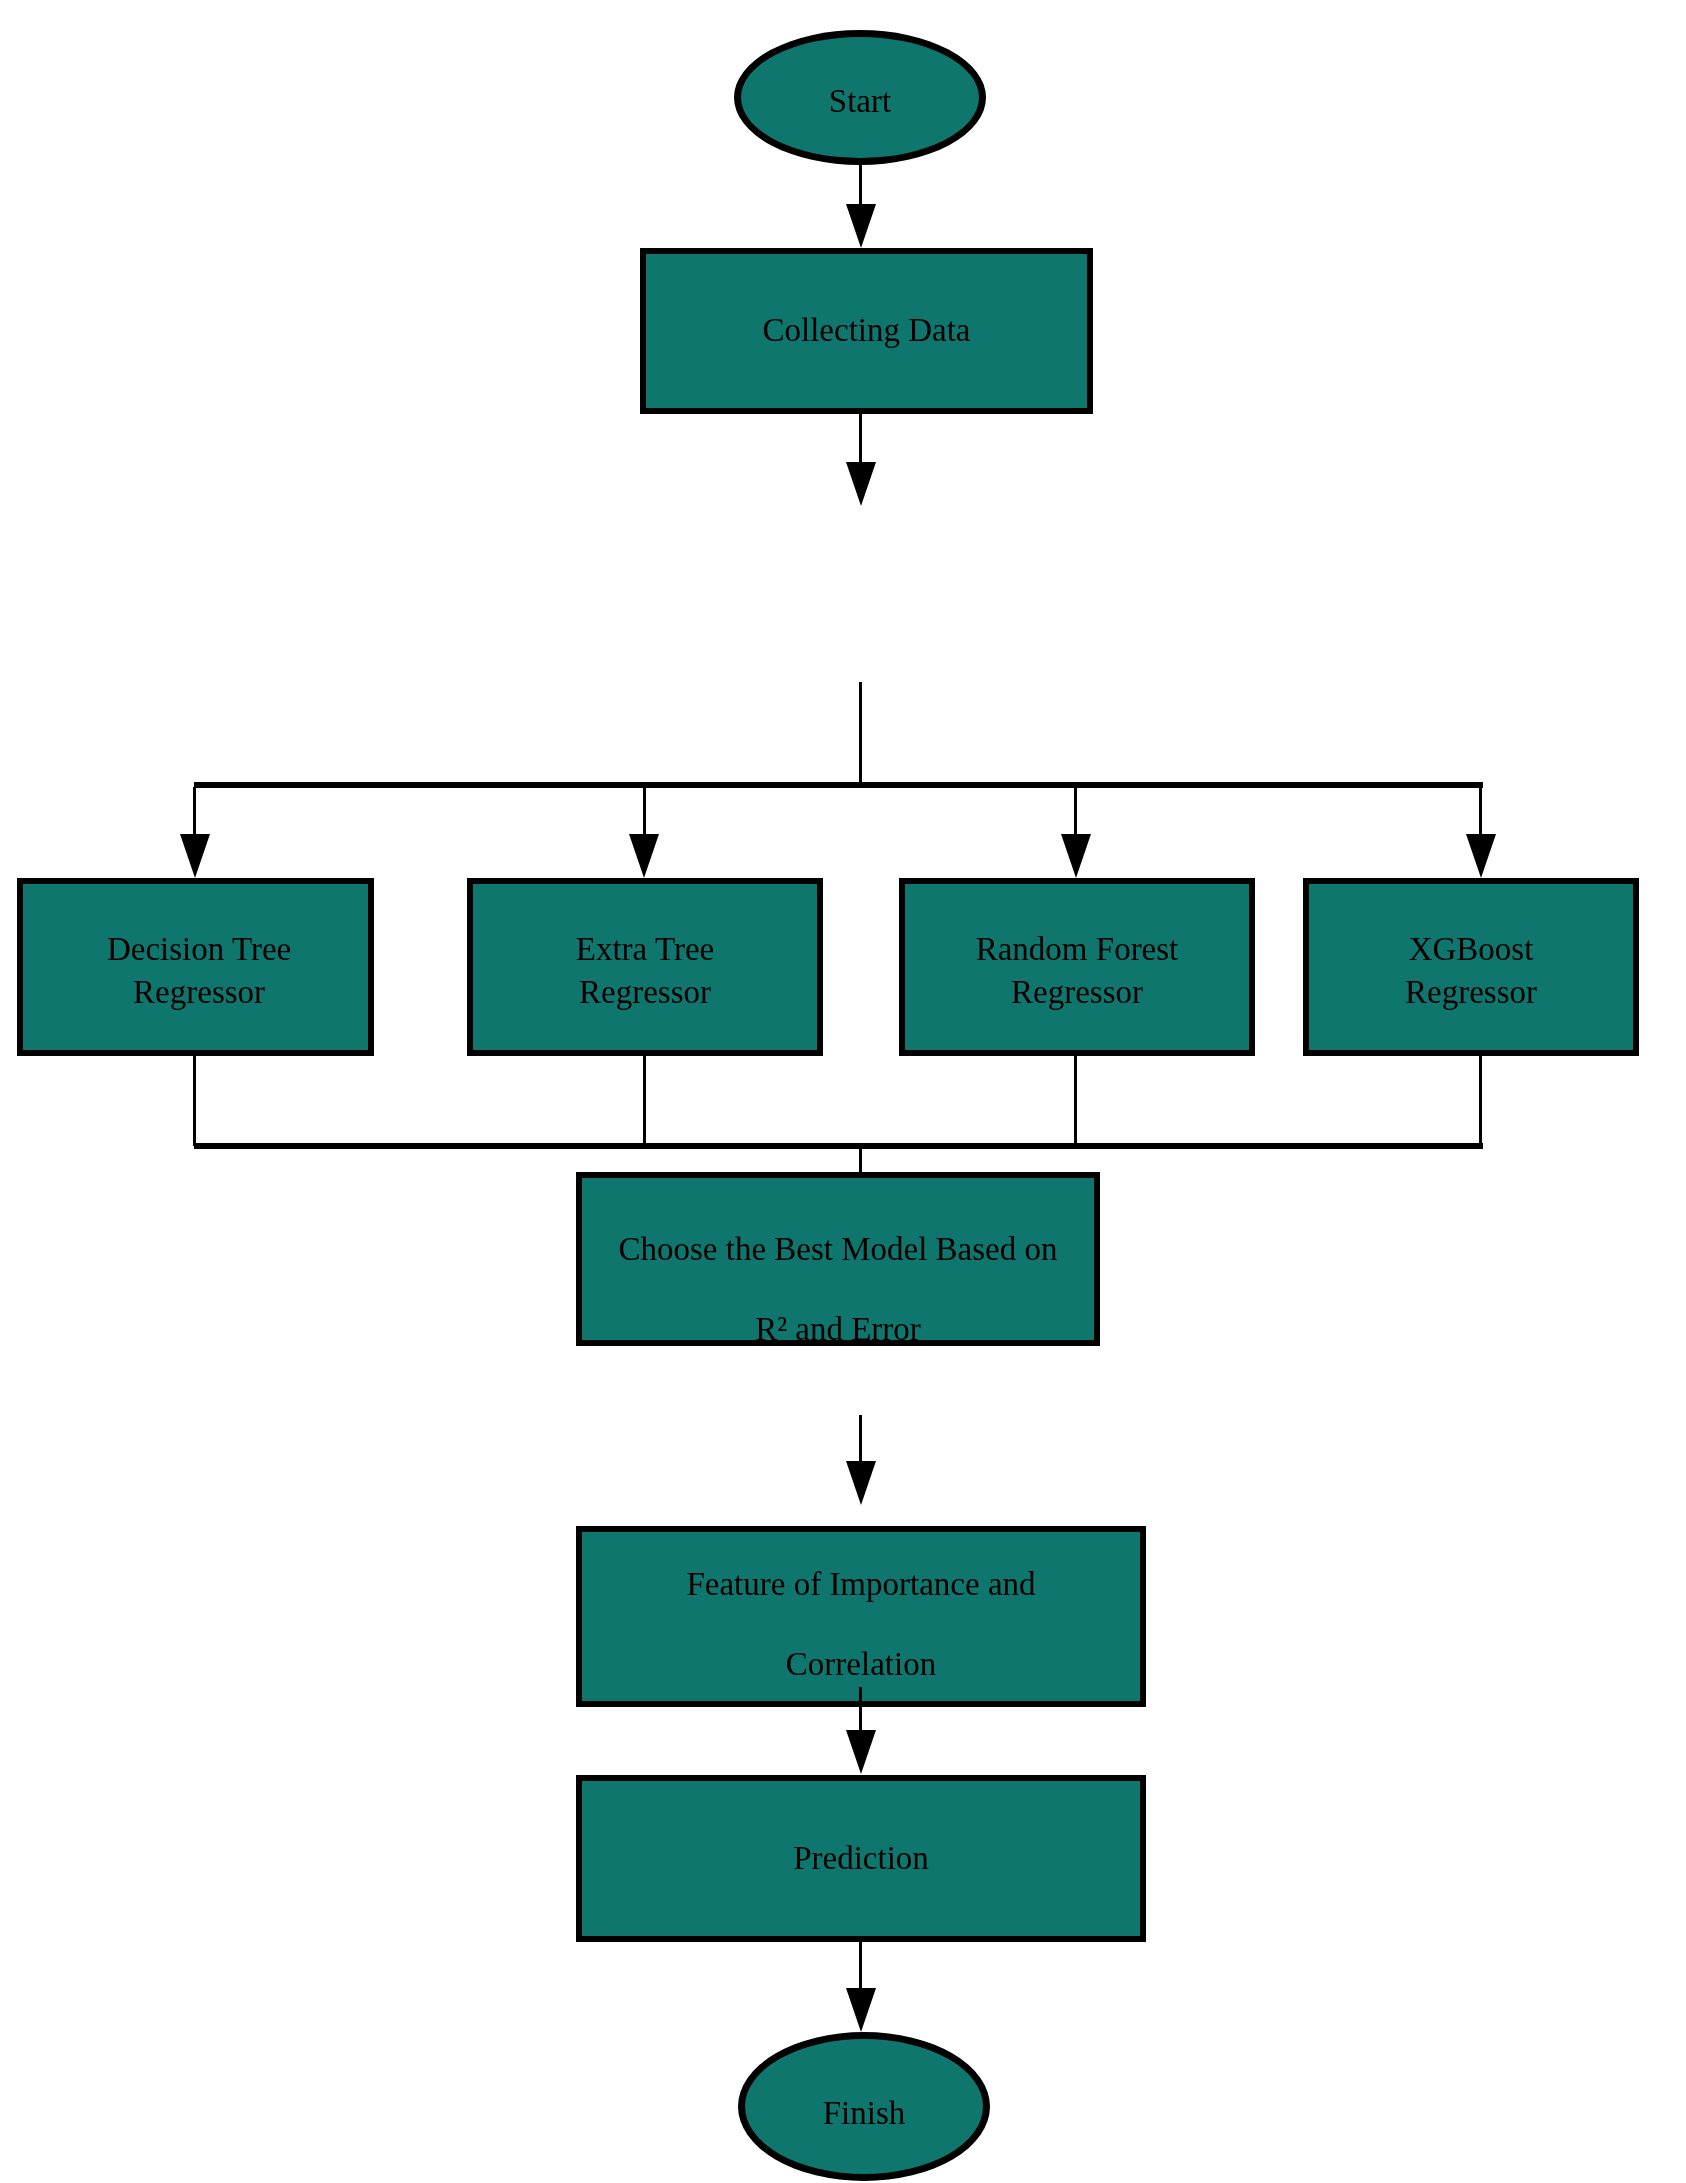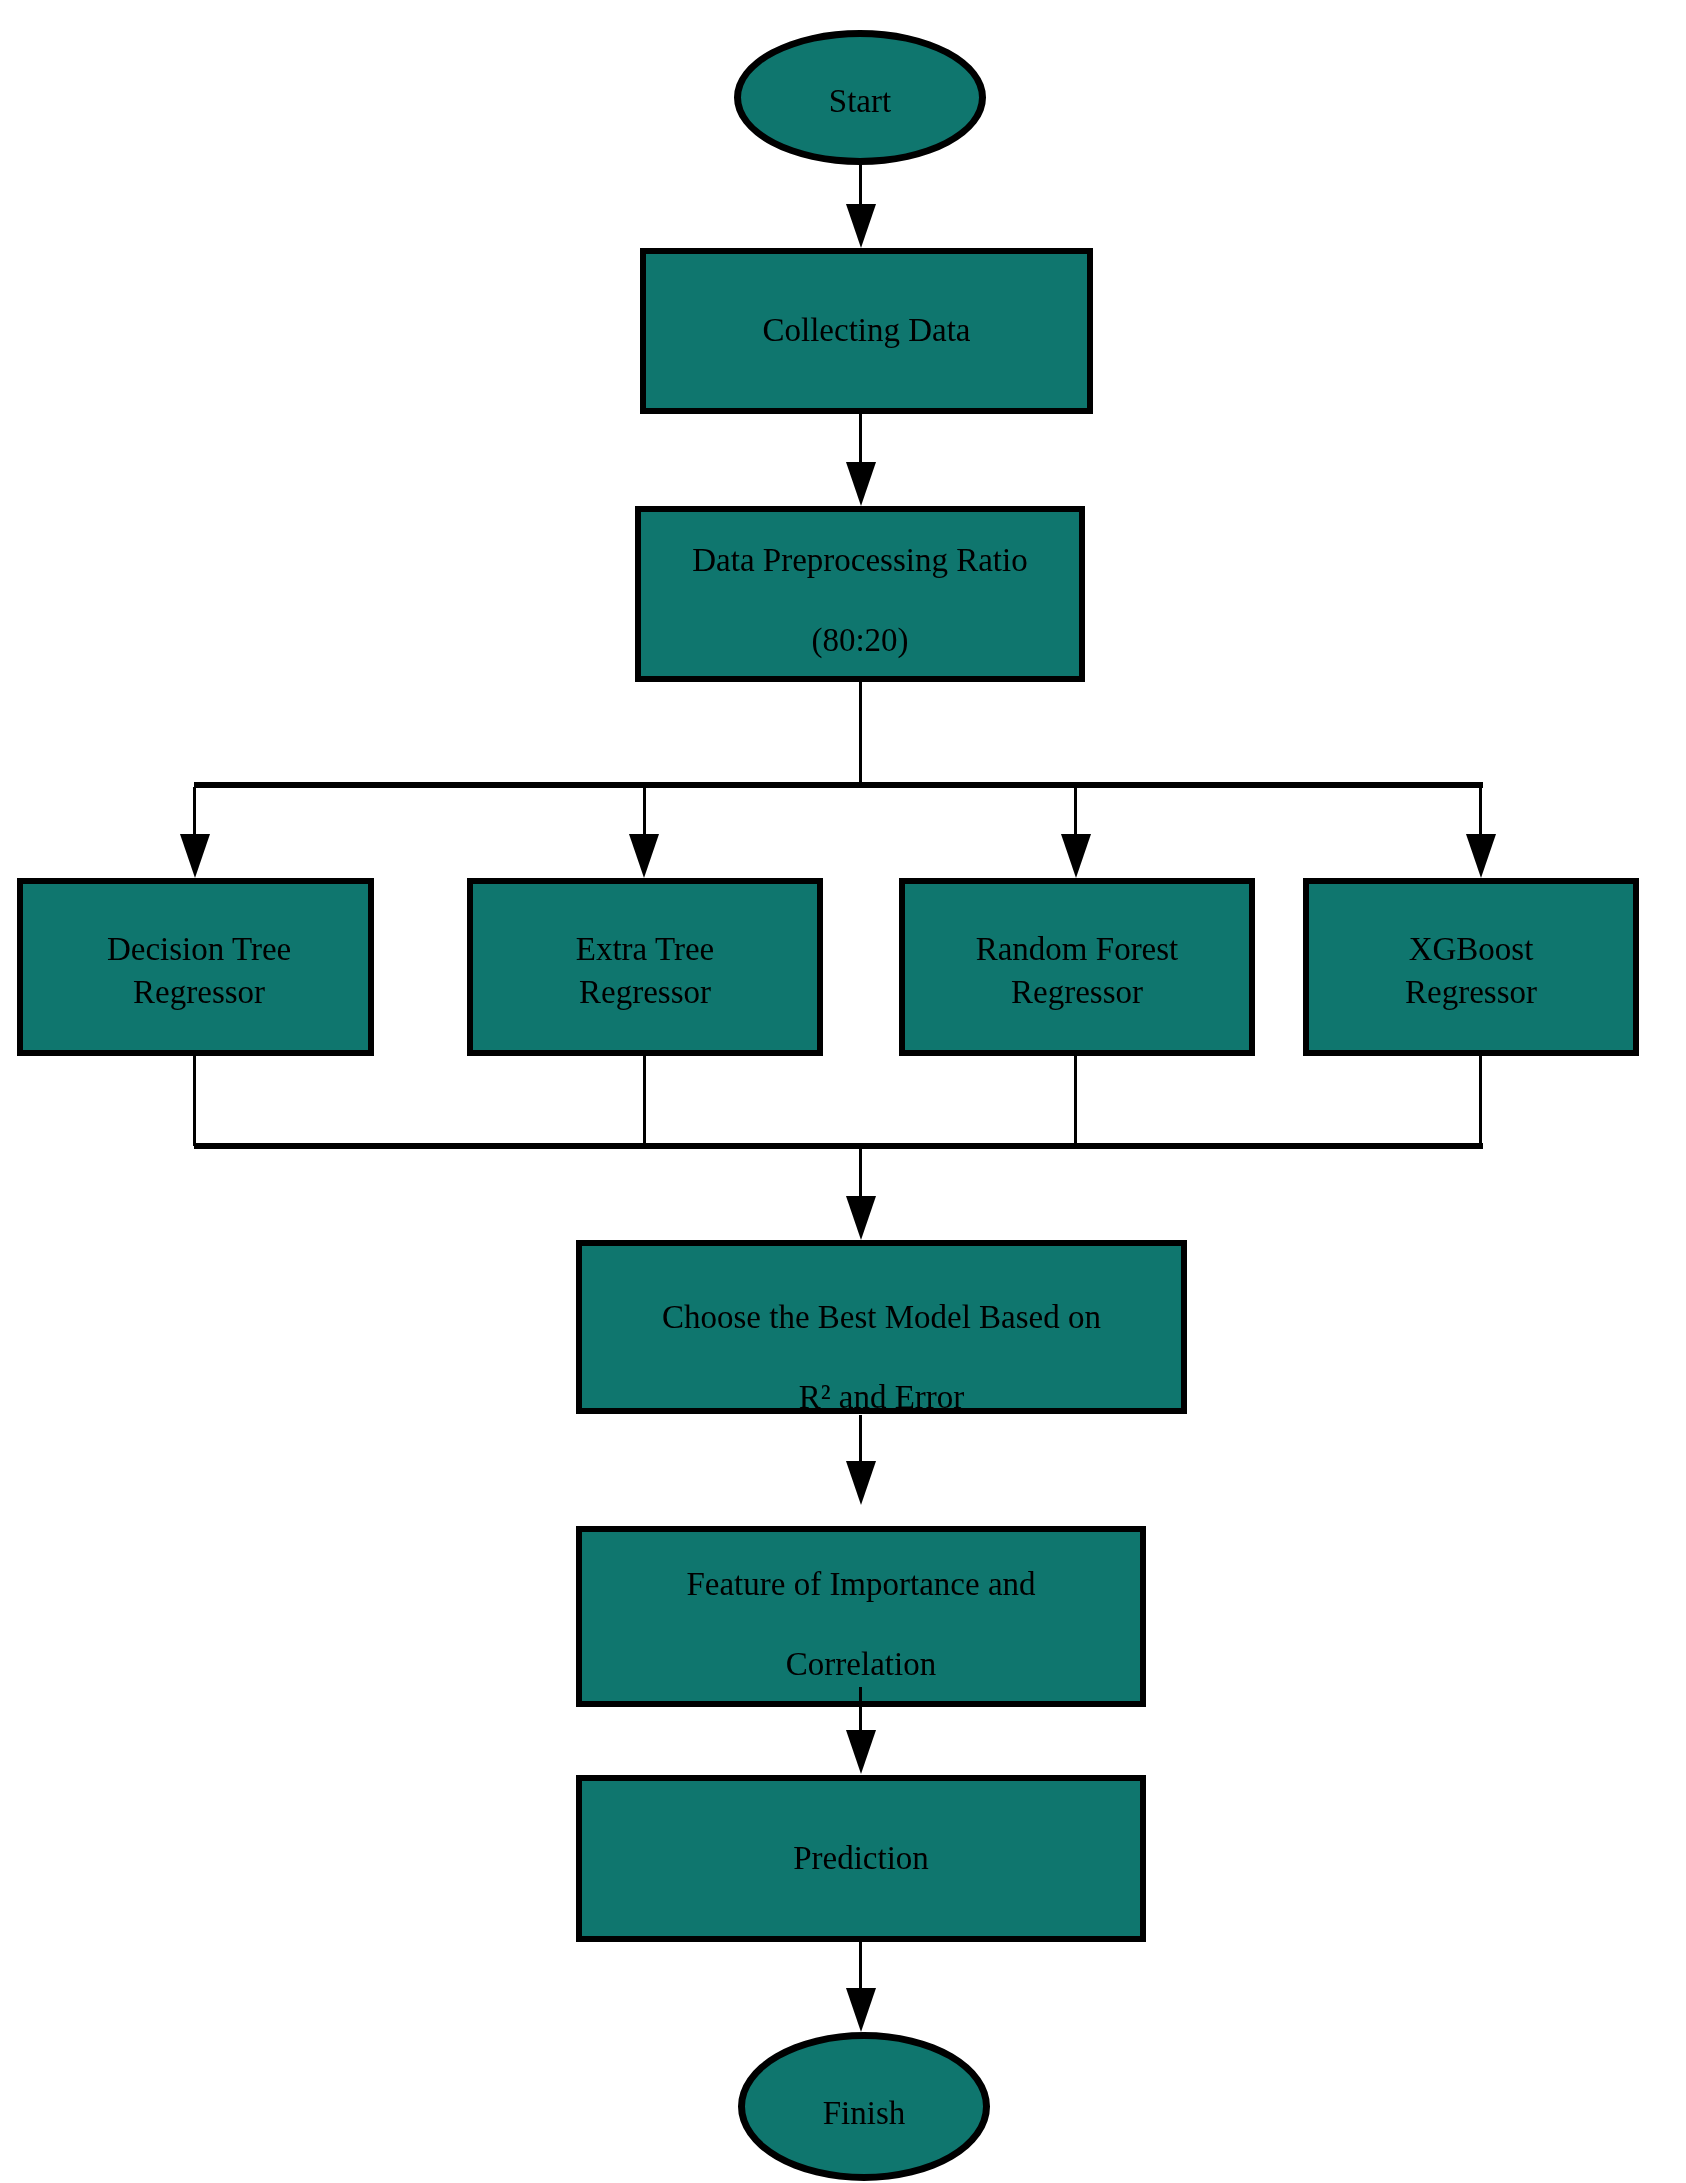--- a/index.html
+++ b/index.html
@@ -80,24 +80,20 @@
   <div class="vline" style="left:859px; top:165px; height:41px;"></div>
   <div class="ahead" style="left:846px; top:204px;"></div>
 
   <div class="node rect" style="left:640px; top:248px; width:453px; height:166px;">
     <span class="tline">Collecting Data</span>
   </div>
 
   <div class="vline" style="left:859px; top:414px; height:50px;"></div>
   <div class="ahead" style="left:846px; top:462px;"></div>
 
-  <div class="node rect wide-space" style="left:635px; top:506px; width:450px; height:176px; padding-top:12px;">
-    <span class="tline">Data Preprocessing Ratio</span>
-    <span class="tline">(80:20)</span>
-  </div>
 
   <div class="vline" style="left:859px; top:682px; height:103px;"></div>
 
   <div class="hline" style="left:194px; top:782px; width:1289px;"></div>
 
   <div class="vline" style="left:193px;  top:787px; height:49px;"></div>
   <div class="ahead" style="left:180px;  top:834px;"></div>
   <div class="vline" style="left:643px; top:787px; height:49px;"></div>
   <div class="ahead" style="left:629px; top:834px;"></div>
   <div class="vline" style="left:1074px; top:787px; height:49px;"></div>
@@ -125,21 +121,21 @@
   <div class="vline" style="left:193px;  top:1056px; height:90px;"></div>
   <div class="vline" style="left:643px; top:1056px; height:90px;"></div>
   <div class="vline" style="left:1074px; top:1056px; height:90px;"></div>
   <div class="vline" style="left:1479px; top:1056px; height:90px;"></div>
 
   <div class="hline" style="left:194px; top:1143px; width:1289px;"></div>
 
   <div class="vline" style="left:859px; top:1149px; height:50px;"></div>
   <div class="ahead" style="left:846px; top:1196px;"></div>
 
-  <div class="node rect wide-space clip-bottom" style="left:576px; top:1240px; width:611px; height:174px;">
+  <div class="node rect wide-space clip-bottom" style="left:576px; top:1172px; width:524px; height:174px;">
     <span class="tline">Choose the Best Model Based on</span>
     <span class="tline">R² and Error</span>
   </div>
 
   <div class="vline" style="left:859px; top:1415px; height:49px;"></div>
   <div class="ahead" style="left:846px; top:1461px;"></div>
 
   <div class="node rect wide-space" style="left:576px; top:1505px; width:570px; height:181px; padding-top:14.4px;margin-top:21px;">
     <span class="tline">Feature of Importance and</span>
     <span class="tline">Correlation</span>

